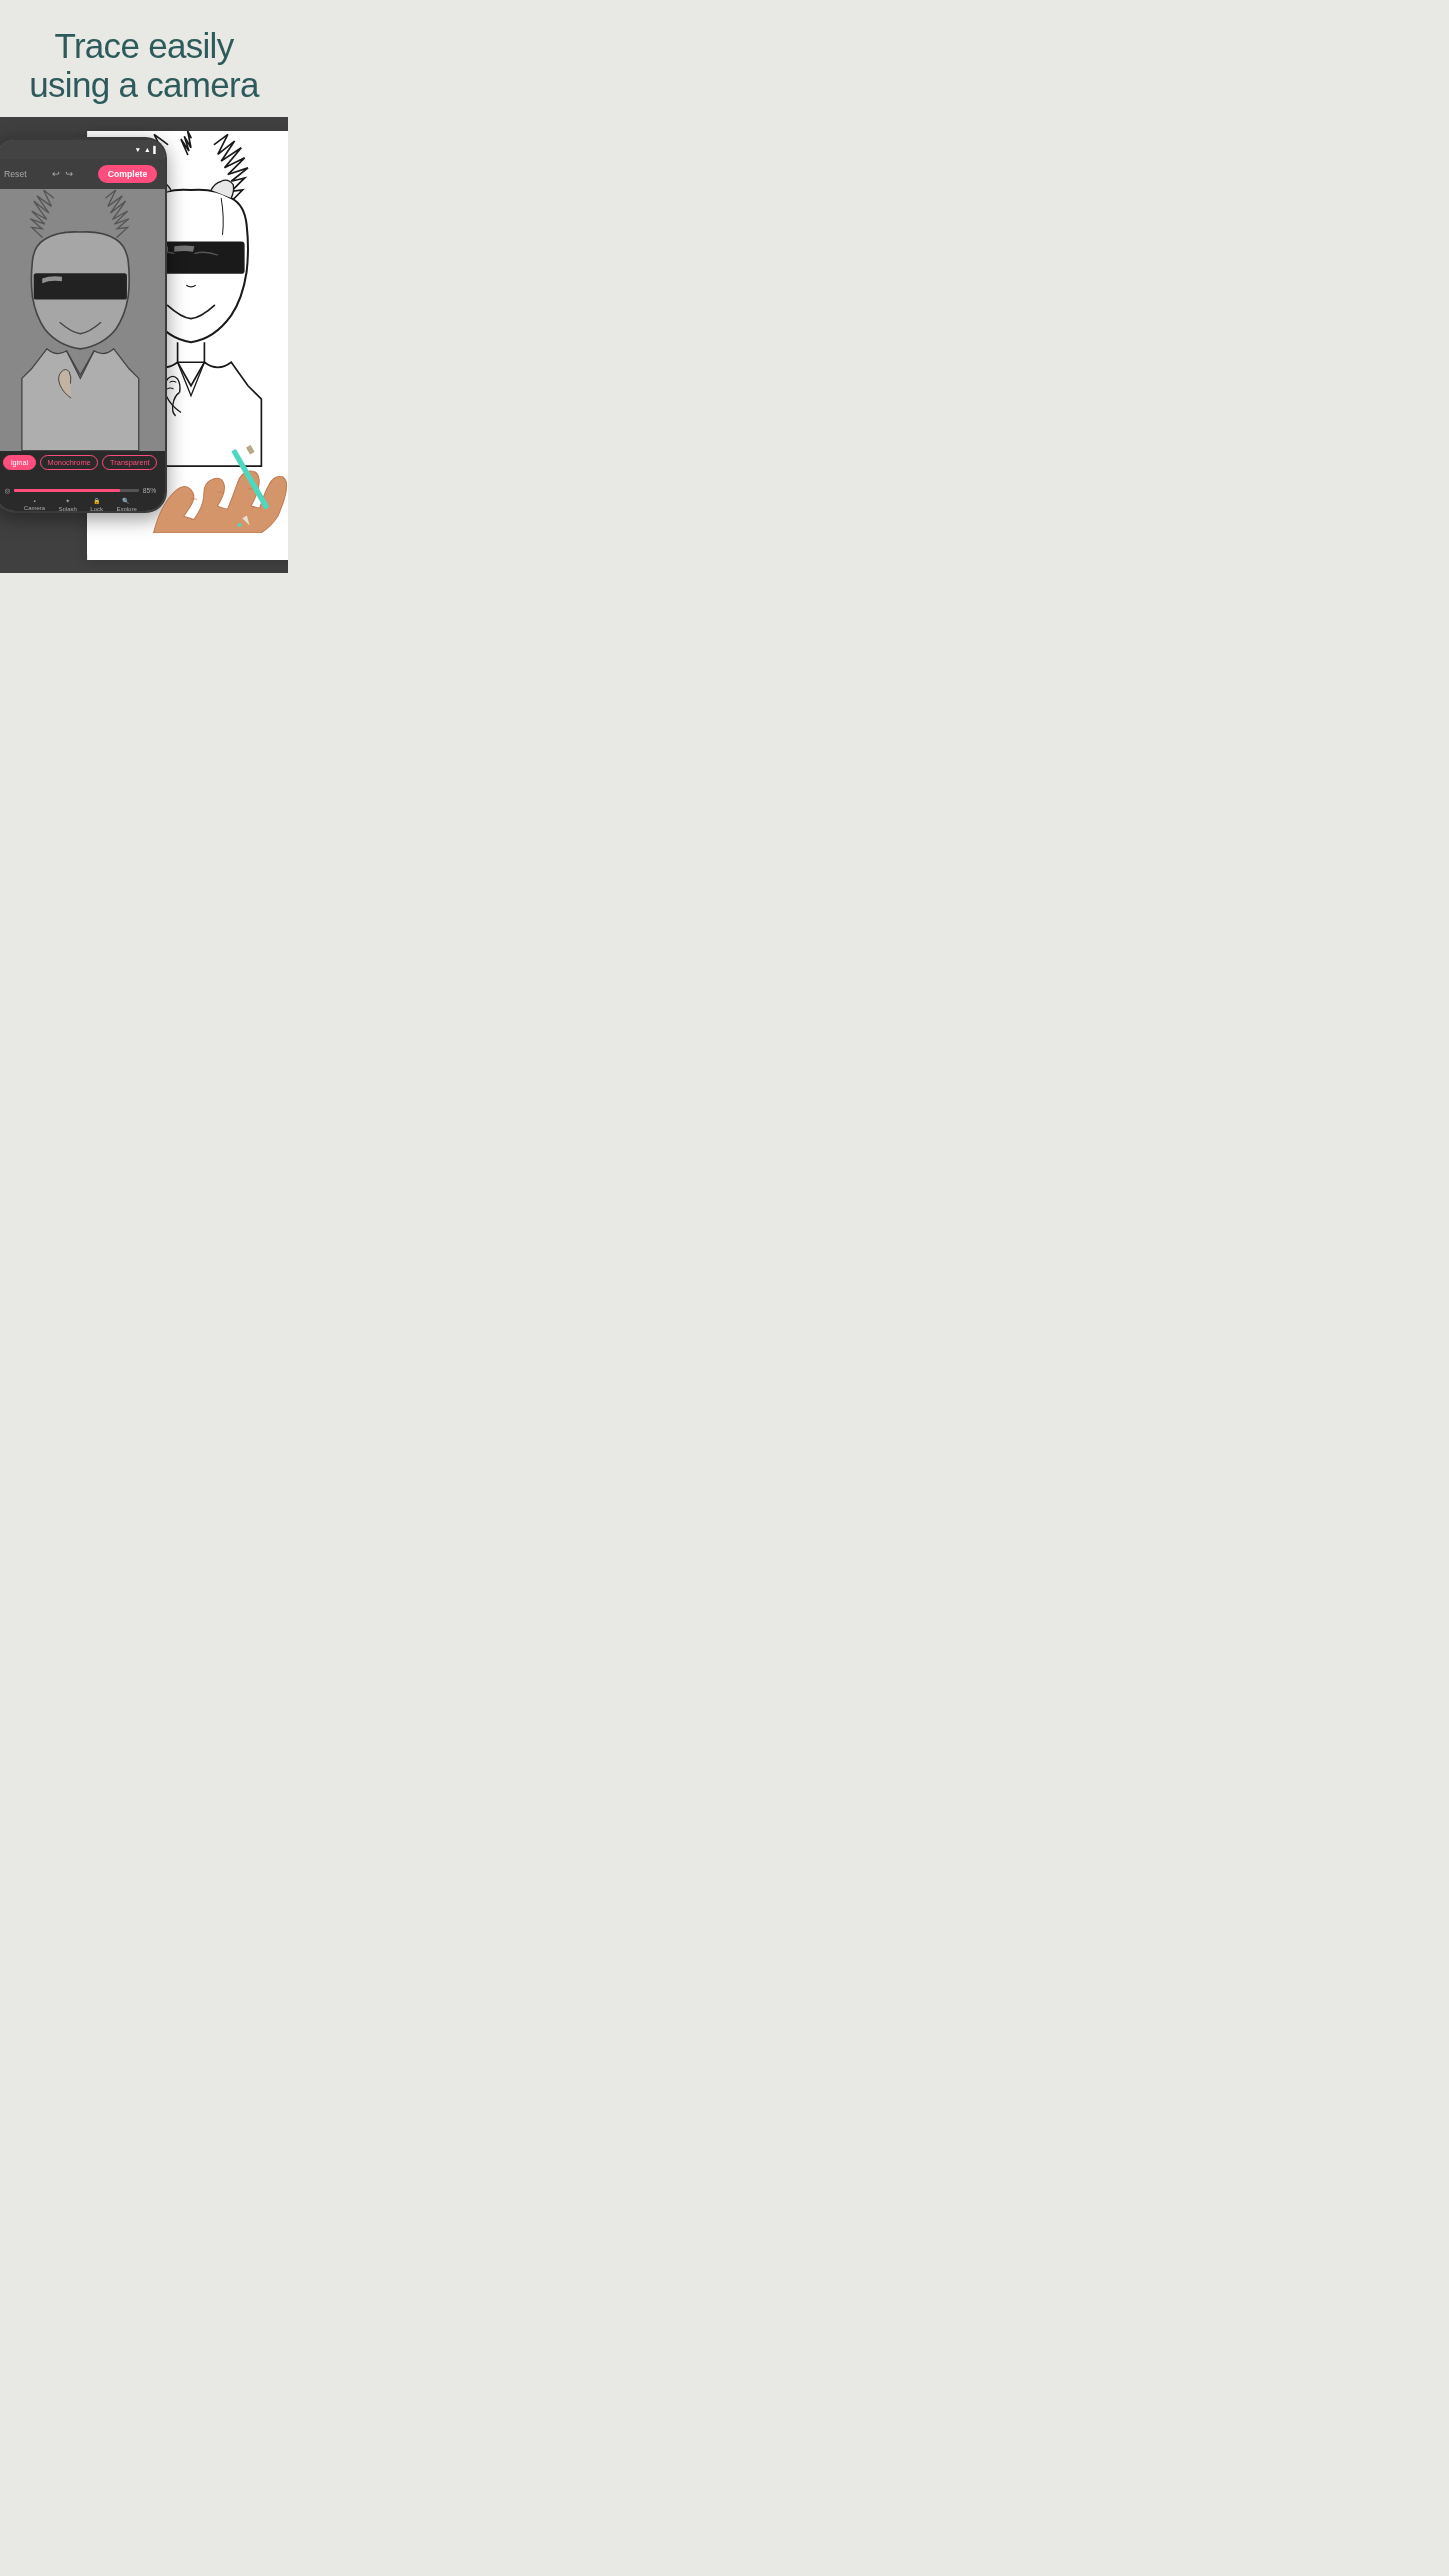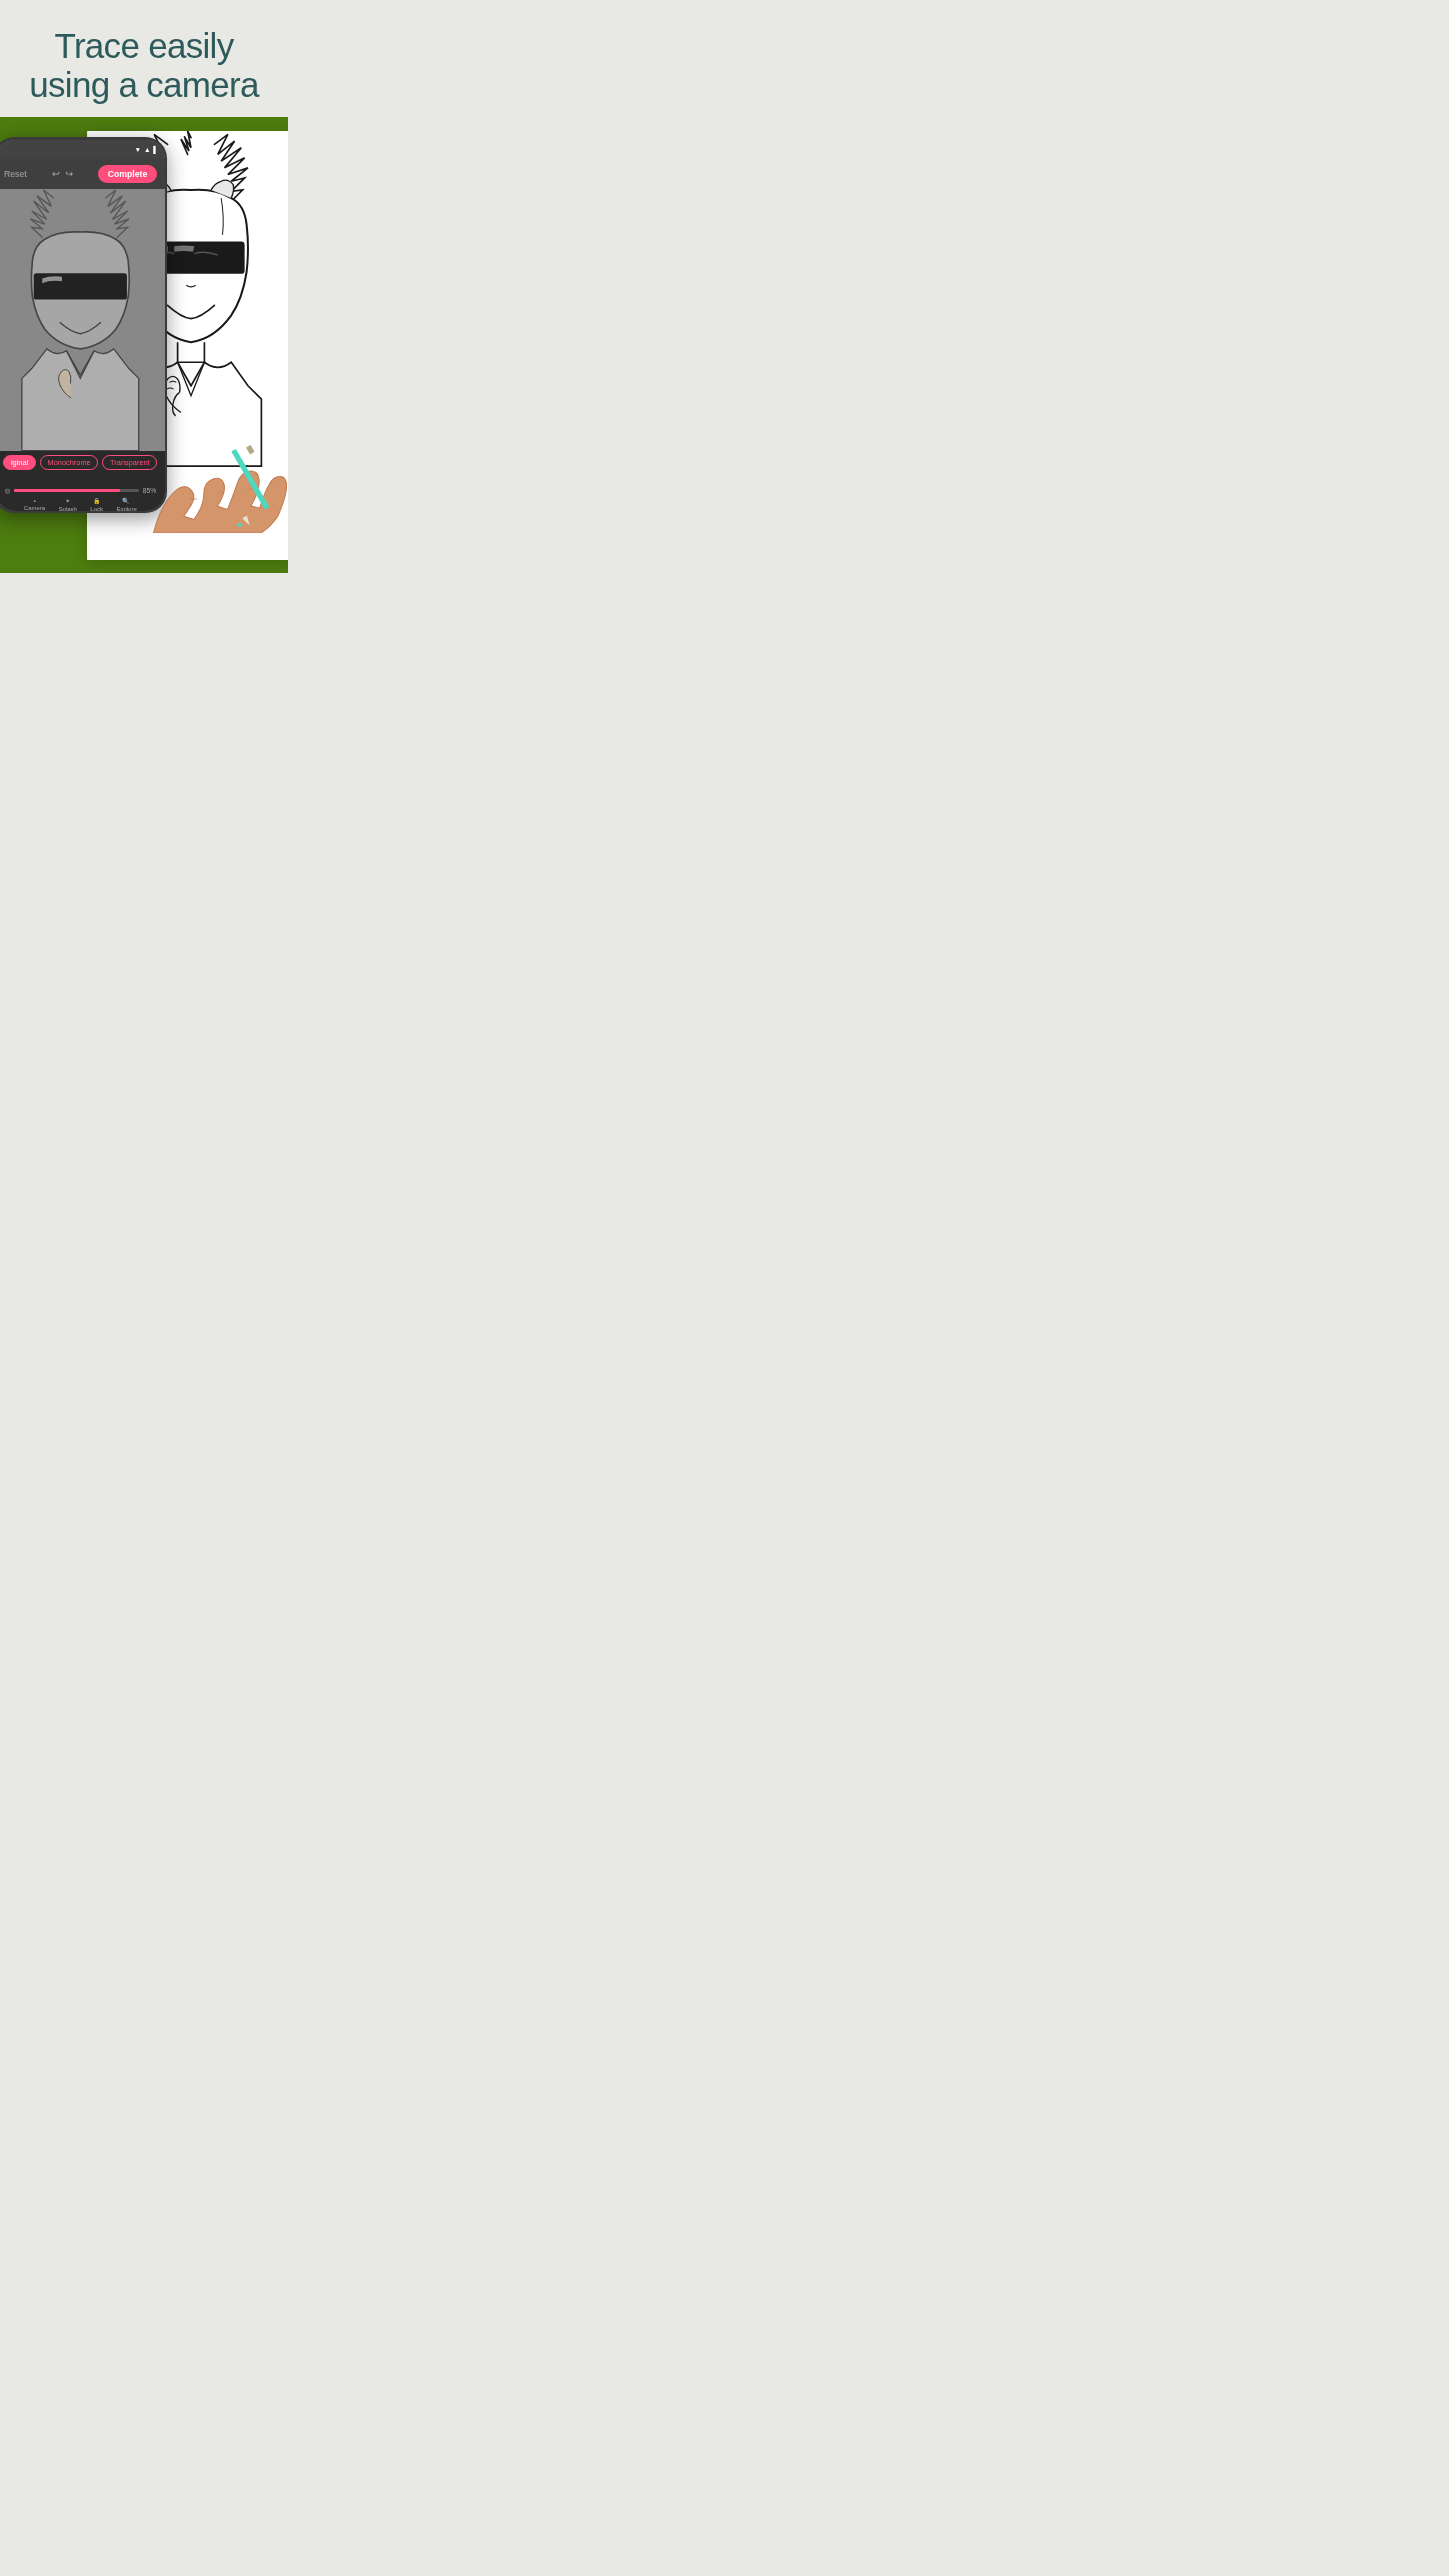--- a/index.html
+++ b/index.html
@@ -25,21 +25,21 @@
       color: #2d5a5a;
       line-height: 1.1;
       letter-spacing: -0.7px;
     }
 
     
     .scene {
       position: relative;
       width: 100%;
       height: 456px;
-      background: #4d7c0f;
+      background: #404040;
       overflow: hidden;
       padding-left: 19px;
     }
 
     
     .paper-bg {
       position: absolute;
       right: -6.7px;
       top: 13.4px;
       width: 208px;

